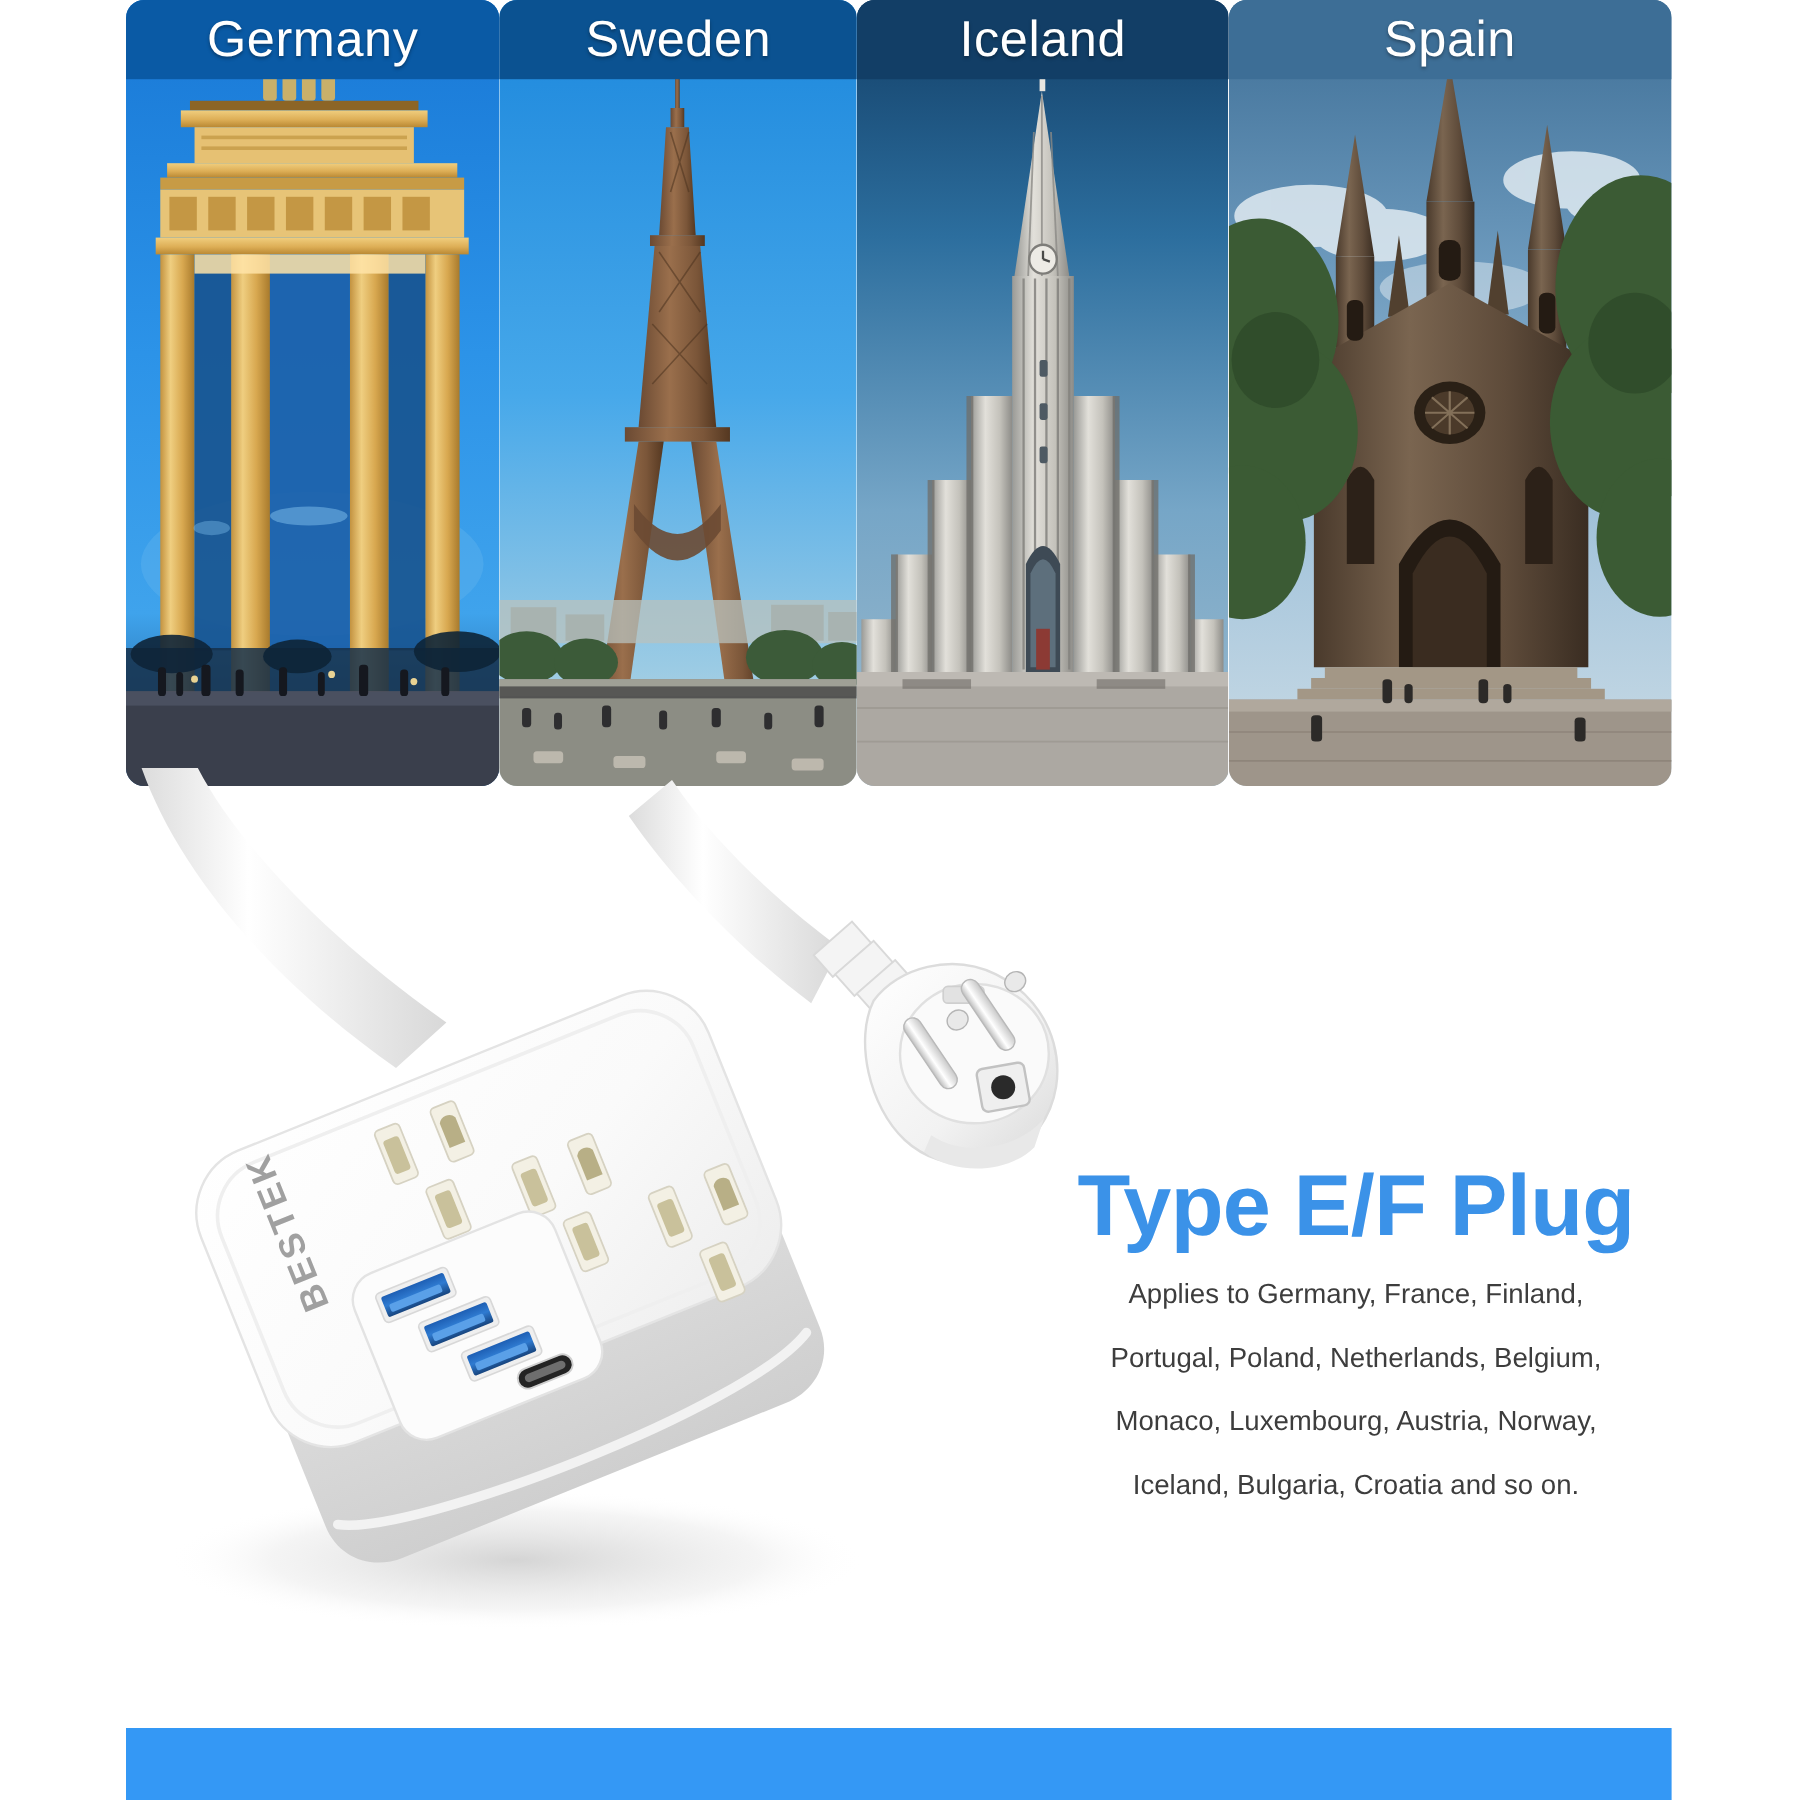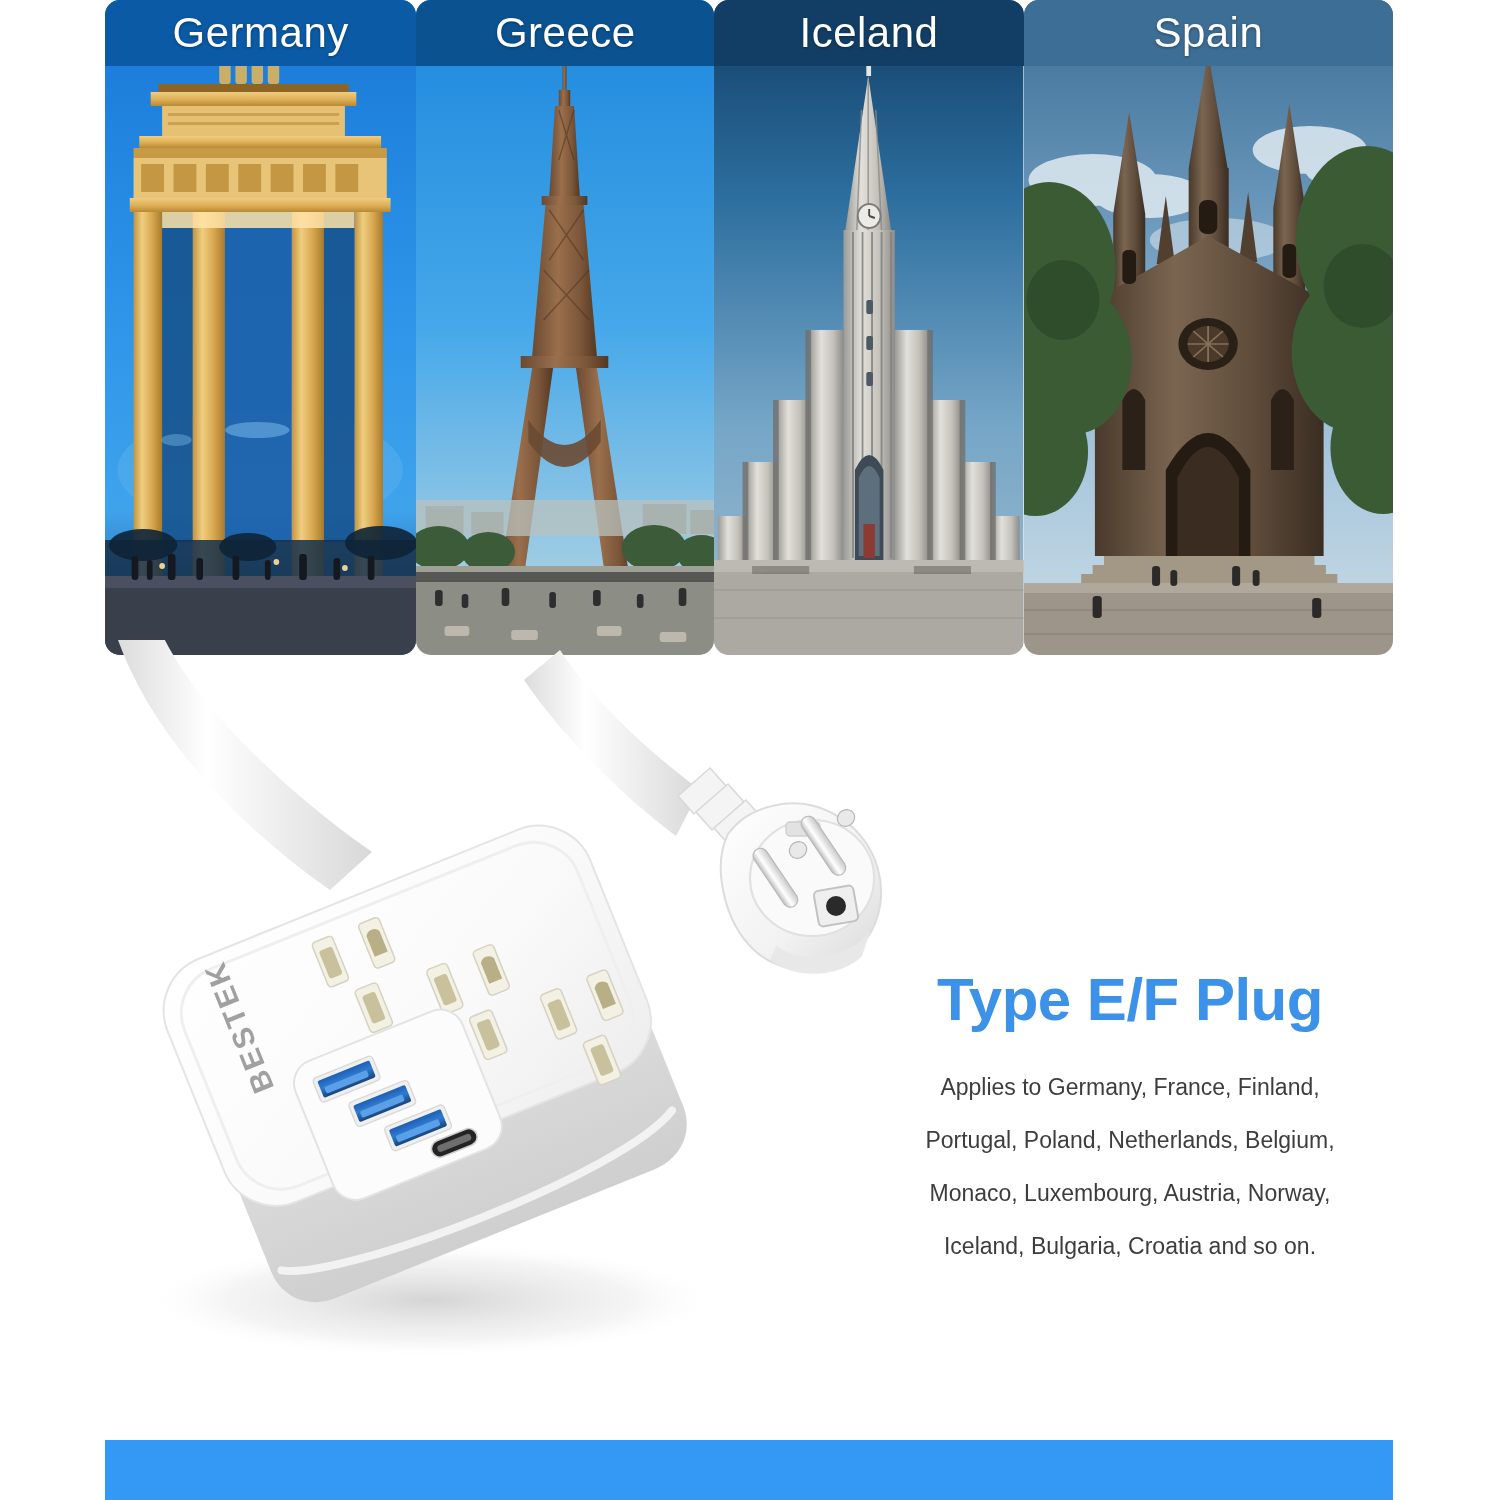--- a/index.html
+++ b/index.html
@@ -41,25 +41,25 @@
 
   
   .textblock {
     position: absolute;
     left: 860px; top: 968px;
     width: 540px;
     text-align: center;
   }
   .headline {
     color: #3B92E8;
-    font-size: 60px;
+    font-size: 72px;
     font-weight: bold;
     letter-spacing: -0.5px;
     line-height: 1.05;
-    margin-bottom: 30px;
+    margin-bottom: 8px;
   }
   .blurb { color: #3a3a3a; font-size: 0px; }
   .blurb .ln {
     display: block;
     font-size: 23px;
     line-height: 53px;
     color: #3d3d3d;
     white-space: nowrap;
   }
 
@@ -264,21 +264,21 @@
 
           <g fill="#C9C3B8" opacity=".8">
             <rect x="30" y="626" width="26" height="10" rx="3"></rect>
             <rect x="100" y="630" width="28" height="10" rx="3"></rect>
             <rect x="190" y="626" width="26" height="10" rx="3"></rect>
             <rect x="256" y="632" width="28" height="10" rx="3"></rect>
           </g>
         </svg>
       </div>
       <div class="hdr-band" style="background:#0B5291"></div>
-      <div class="label">Greece</div>
+      <div class="label">Sweden</div>
     </div>
 
     <div class="panel" style="width:325px">
       <div class="photo">
         <svg viewBox="0 0 325 655" preserveAspectRatio="none">
           <defs>
             <linearGradient id="iSky" x1="0" y1="0" x2="0" y2="1">
               <stop offset="0%" stop-color="#123E66"></stop>
               <stop offset="30%" stop-color="#2C6E9E"></stop>
               <stop offset="65%" stop-color="#76A6C7"></stop>

